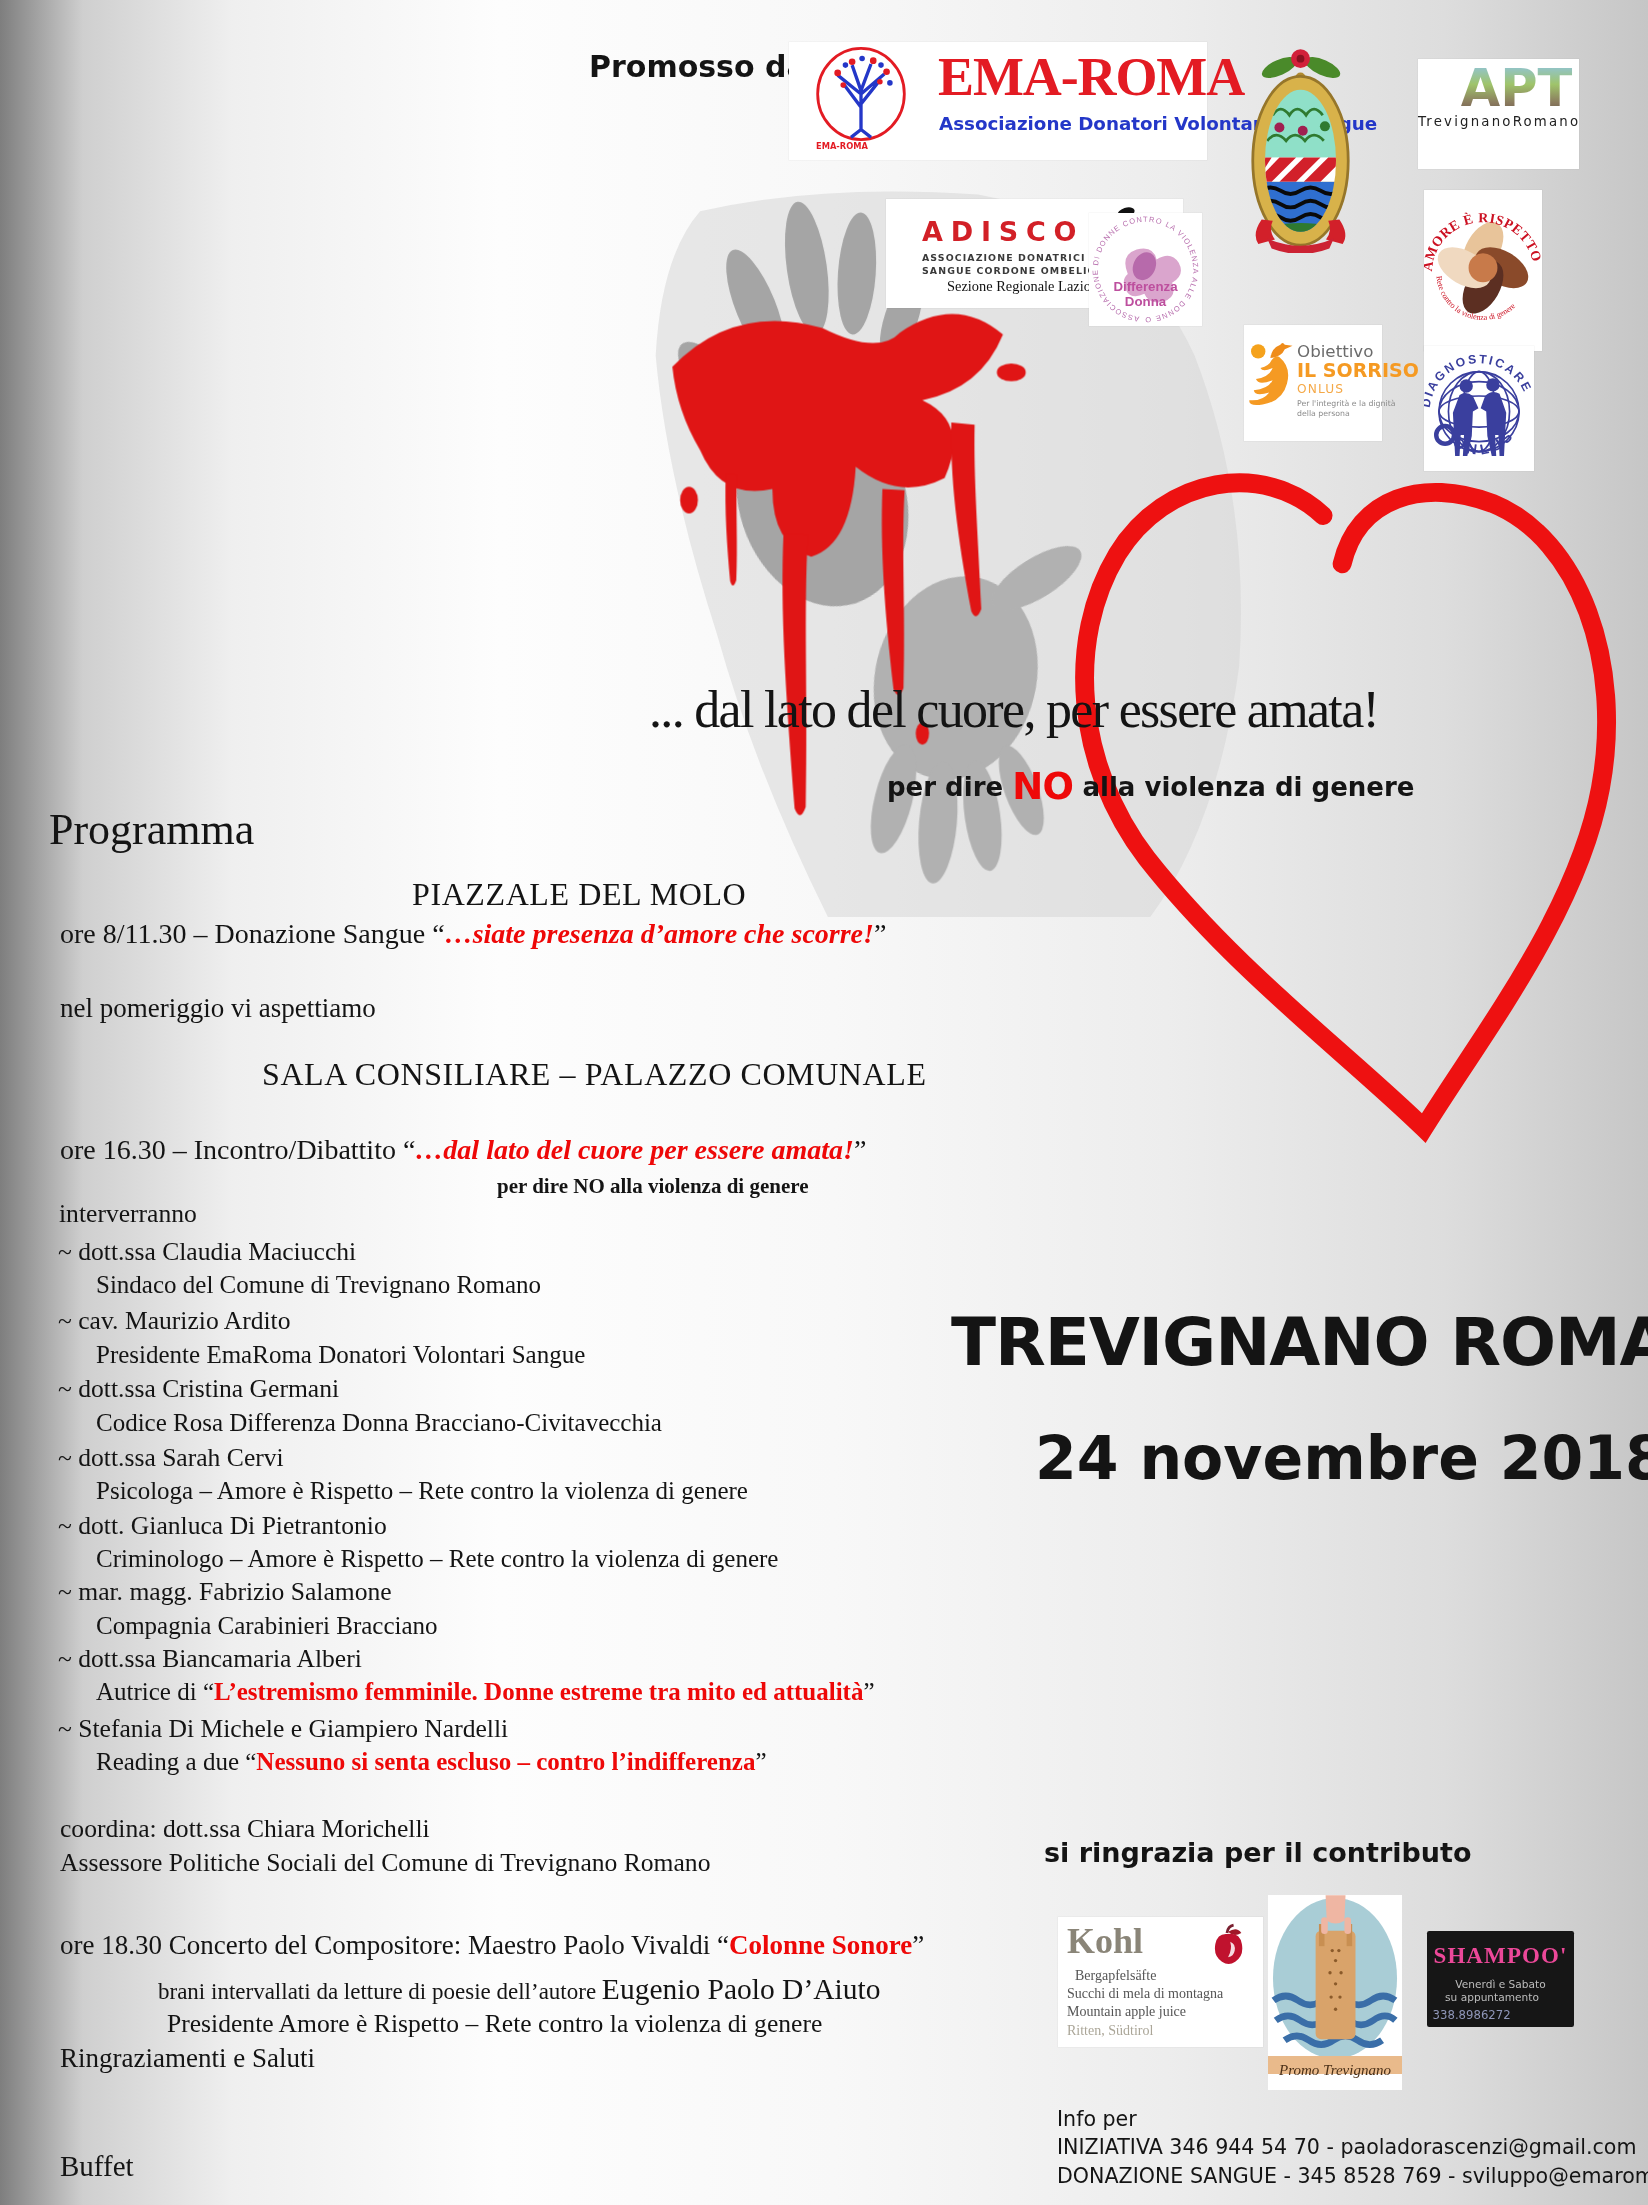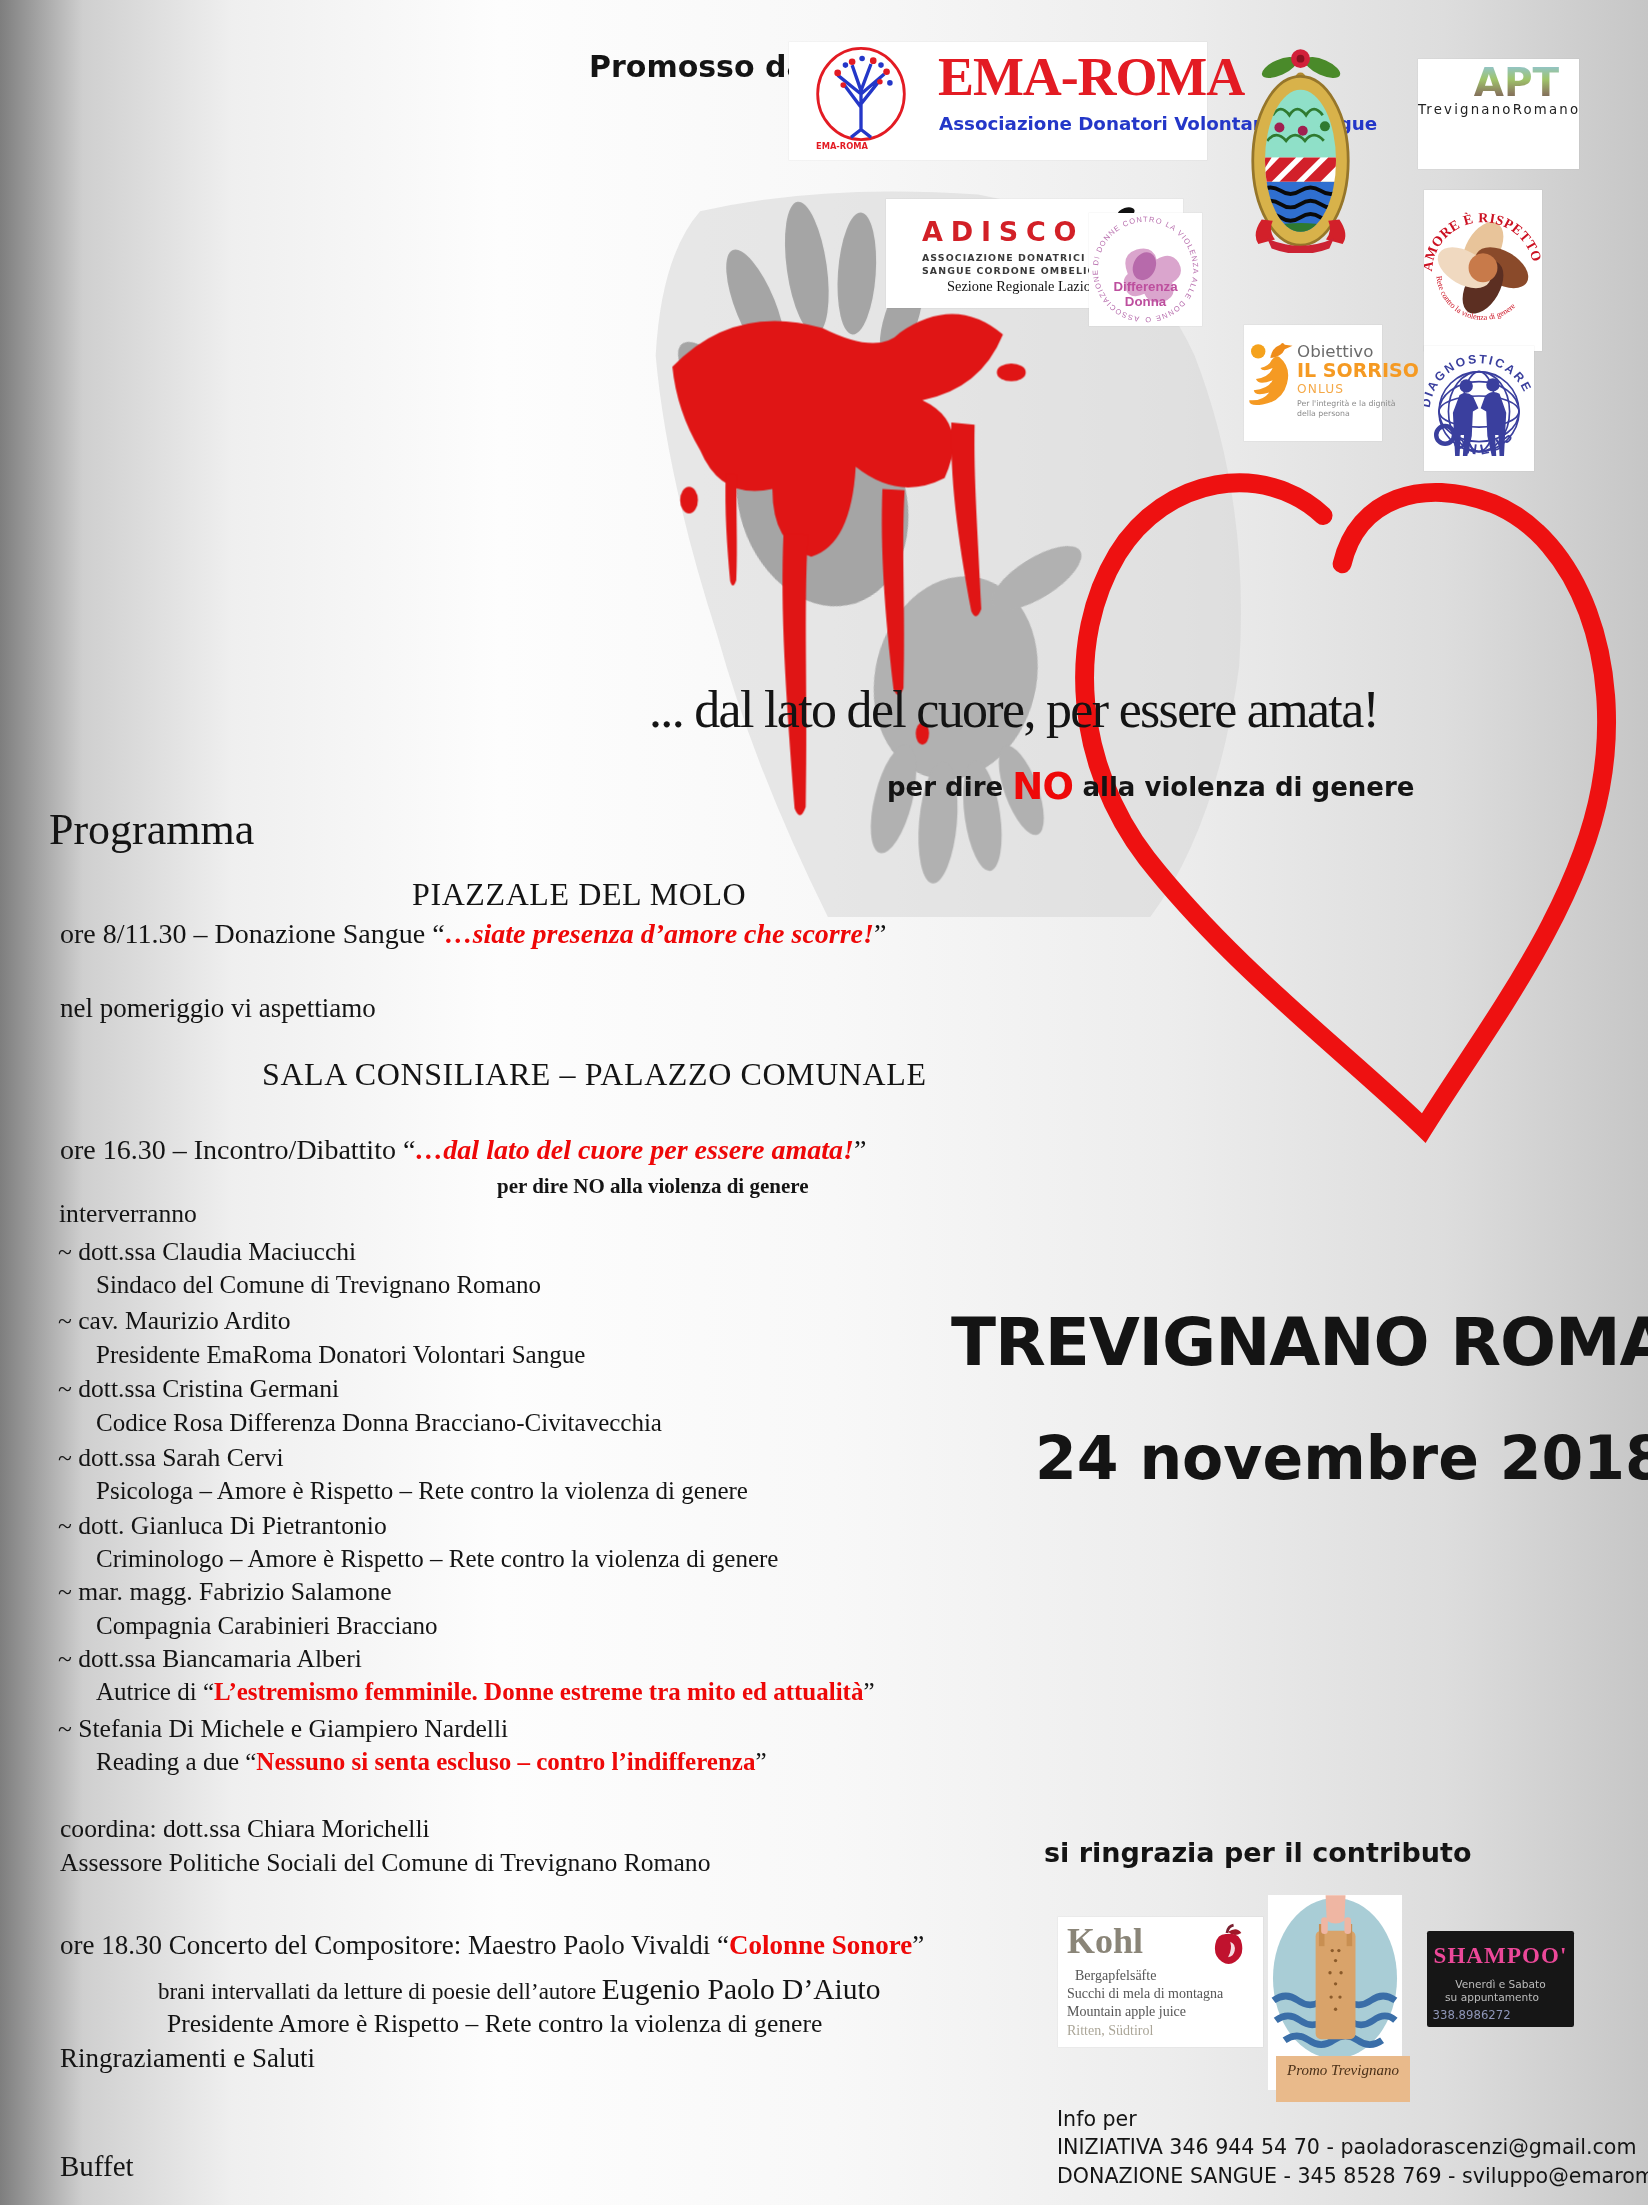--- a/index.html
+++ b/index.html
@@ -40,21 +40,21 @@
   .ev3{left:167px;top:2009px;font-size:25.6px;}
   .ev4{left:60px;top:2043px;font-size:27px;}
   .buffet{left:60px;top:2150px;font-size:29px;}
   
   .trev{left:951px;top:1304px;font-size:66px;font-weight:bold;letter-spacing:-1.1px;}
   .dateline{left:1035px;top:1423px;font-size:60px;font-weight:bold;}
   .ringrazia{left:1044px;top:1837px;font-size:27px;font-weight:bold;}
   .infoblock{left:1057px;top:2105px;font-size:20.6px;line-height:1.38;}
   
   .apt-box{left:1418px;top:59px;width:161px;height:110px;text-align:center;}
-  .apt-letters{margin-top:4.4px;font-size:39px;font-weight:900;line-height:1.0;
+  .apt-letters{margin-top:4.4px;font-size:51px;font-weight:900;line-height:1.0;
     background:linear-gradient(180deg,#8fc4e0 0%,#9fc46a 42%,#8a7a5e 78%,#6b5b4a 100%);
     -webkit-background-clip:text;background-clip:text;color:transparent;margin-left:36px;}
   .apt-label{font-size:13.3px;letter-spacing:2.2px;color:#222;}
   .adisco-box{left:886px;top:199px;width:297px;height:109px;padding:0;}
   .adisco-name{left:36px;top:16.7px;font-size:27px;font-weight:bold;color:#d22027;letter-spacing:7.8px;}
   .adisco-l1{left:36px;top:53px;font-size:9.4px;font-weight:bold;color:#3a3a3a;letter-spacing:1.1px;}
   .adisco-l2{left:36px;top:66px;font-size:9.4px;font-weight:bold;color:#3a3a3a;letter-spacing:1.1px;}
   .adisco-l3{left:61px;top:79px;font-size:14.4px;color:#111;}
   .dd-box{left:1089px;top:213px;width:113px;height:113px;}
   .ar-box{left:1424px;top:190px;width:118px;height:161px;}
@@ -66,21 +66,21 @@
   .sorriso-t5{left:53px;top:84px;font-size:7.8px;color:#8a8a8a;}
   .diag-box{left:1424px;top:346px;width:110px;height:125px;}
   
   .kohl-box{left:1058px;top:1917px;width:205px;height:130px;}
   .kohl-name{left:9px;top:3.3px;font-size:36px;font-weight:bold;color:#8a8578;}
   .kohl-l1{left:9px;top:51px;font-size:14px;color:#555;margin-left:8px;}
   .kohl-l2{left:9px;top:69px;font-size:14px;color:#555;}
   .kohl-l3{left:9px;top:87px;font-size:14px;color:#555;}
   .kohl-l4{left:9px;top:106px;font-size:14px;color:#aba698;}
   .promo-box{left:1268px;top:1895px;width:134px;height:195px;background:#fff;}
-  .promo-band{position:absolute;left:8px;top:161px;width:134px;height:46px;background:#e9ba8b;}
+  .promo-band{position:absolute;left:0;top:161px;width:134px;height:18px;background:#e9ba8b;}
   .promo-label{position:absolute;left:0;top:5.6px;width:134px;text-align:center;font-size:15px;font-style:italic;color:#4a3018;font-family:"Liberation Serif",serif;}
   .shampoo-box{left:1427px;top:1931px;width:147px;height:96px;background:#161616;border-radius:2.2px;}
   .shampoo-name{position:absolute;left:0;top:12.2px;width:147px;text-align:center;font-size:23px;font-weight:bold;letter-spacing:1.1px;color:#ec4899;font-family:"Liberation Serif",serif;}
   .shampoo-l1{position:absolute;left:0;top:47px;width:147px;text-align:center;font-size:10.6px;color:#bdbdbd;}
   .shampoo-l2{position:absolute;left:0;top:60px;width:130px;text-align:center;font-size:10.6px;color:#bdbdbd;}
   .shampoo-phone{position:absolute;left:5.6px;top:77px;font-size:11.7px;color:#8f96b8;}
   svg{display:block;}
 </style>
 </head>
 <body>

